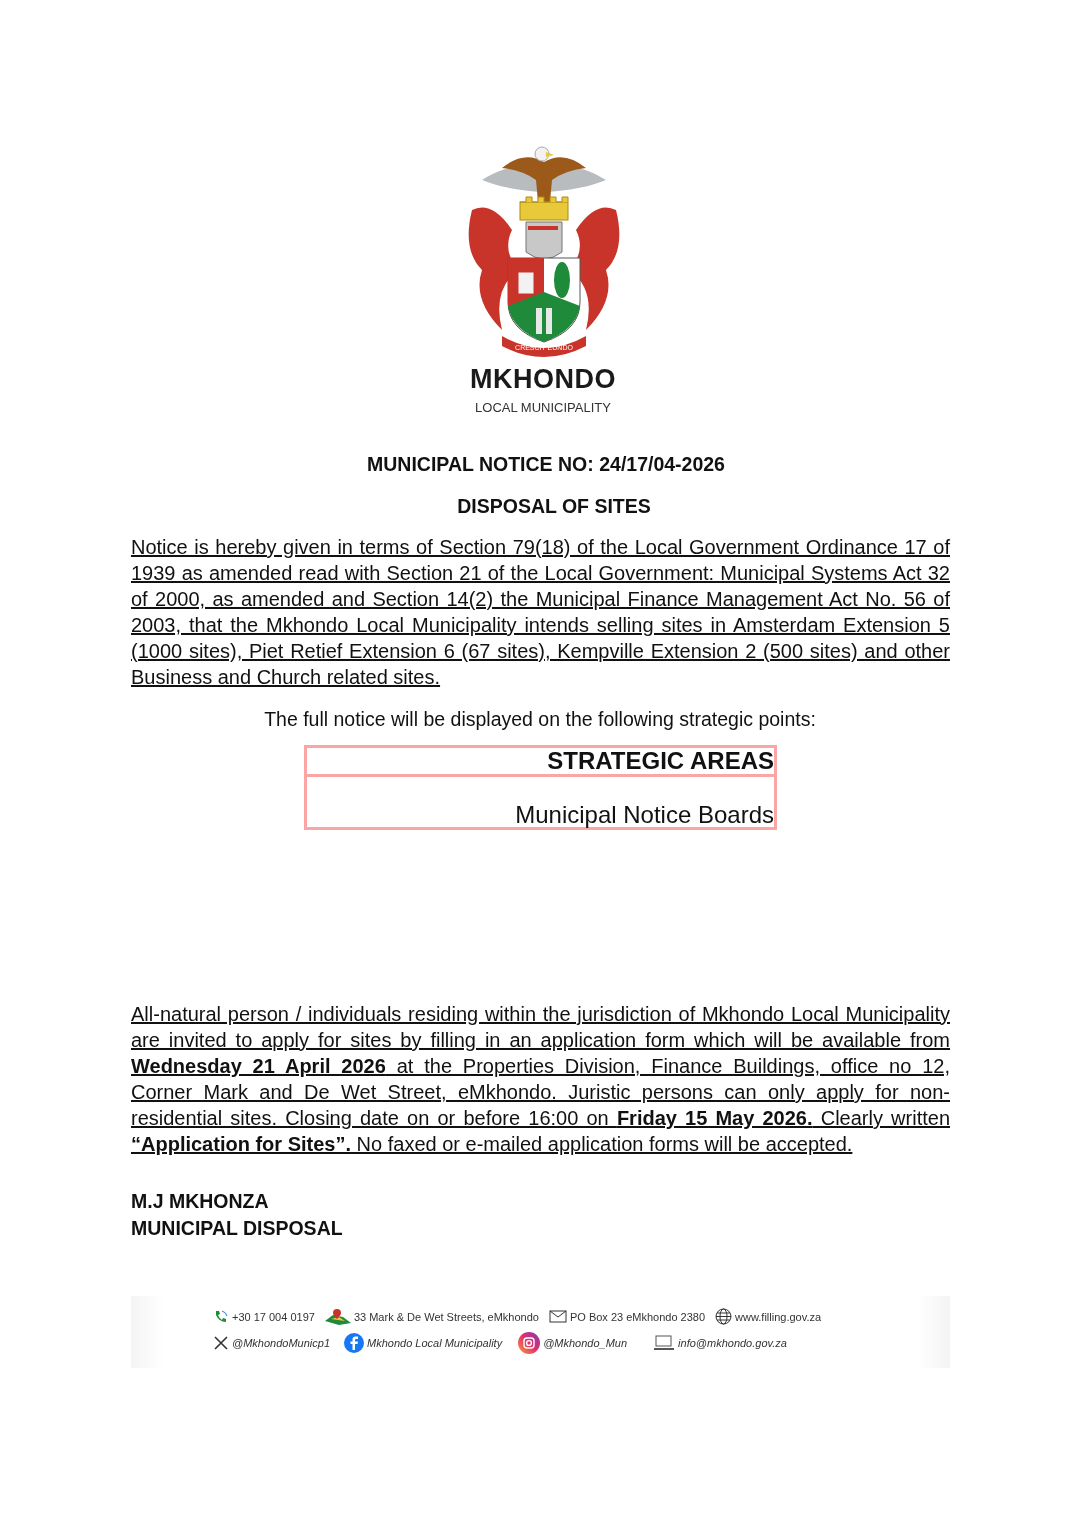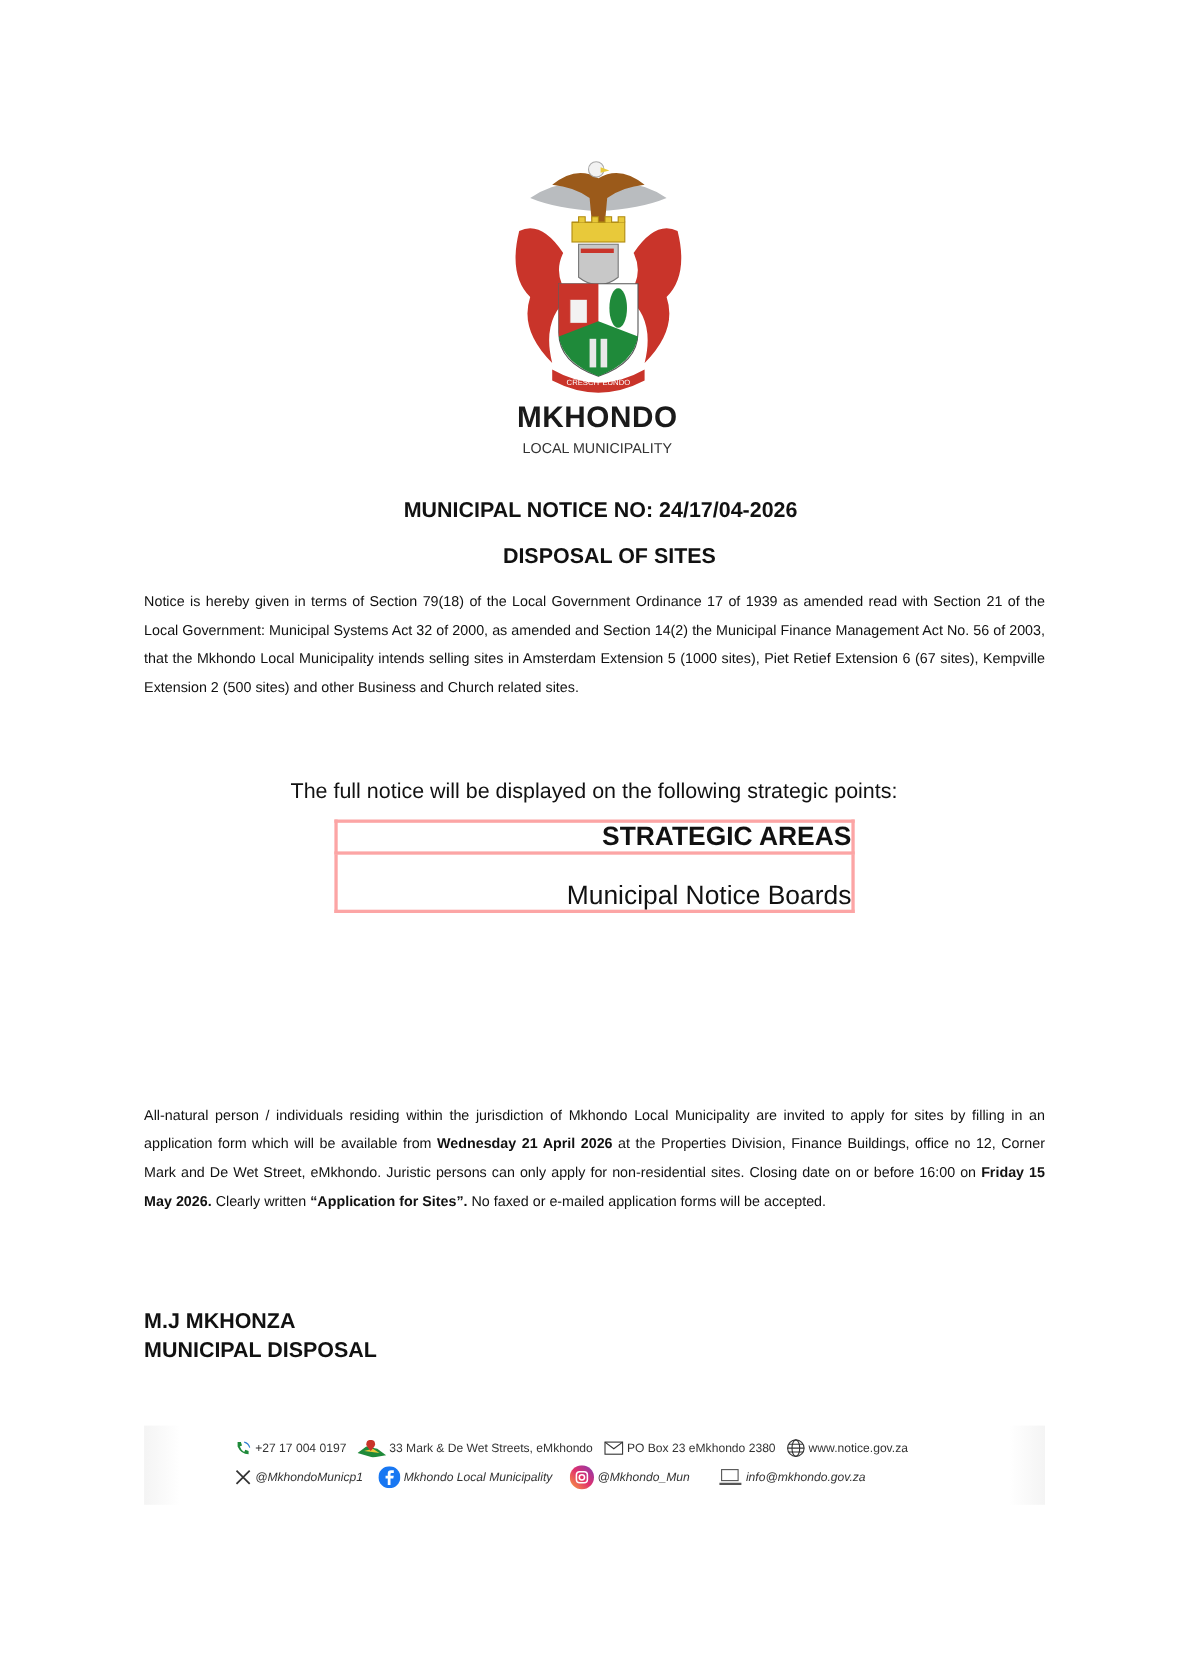--- a/index.html
+++ b/index.html
@@ -4,21 +4,21 @@
 <style>
   html, body { margin: 0; padding: 0; background: #ffffff; }
   body { width: 1080px; height: 1527px; position: relative; overflow: hidden; color: #111; font-family: "Liberation Sans", sans-serif; }
   .logo { position: absolute; left: 462px; top: 140px; width: 164px; height: 218px; }
   .brand { position: absolute; left: 0; width: 1080px; text-align: center; }
   .brand-name { top: 364px; font-size: 27px; font-weight: bold; letter-spacing: 0.5px; color: #1a1a1a; left: 3px; }
   .brand-sub { top: 400px; font-size: 13px; color: #333; left: 3px; }
   .heading { position: absolute; left: 14px; width: 1080px; text-align: center; font-weight: bold; font-size: 19.5px; }
   .h1 { top: 453px; left: 6px; }
   .h2 { top: 495px; }
-  .para { position: absolute; left: 131px; width: 819px; font-size: 13px; line-height: 26px; text-align: justify; text-align-last: left; }
+  .para { position: absolute; left: 131px; width: 819px; font-size: 20px; line-height: 26px; text-align: justify; text-align-last: left; text-decoration: underline; }
   .p1 { top: 534px; }
   .p2 { top: 1001px; }
   .intro { position: absolute; left: 0; width: 1080px; text-align: center; top: 708px; font-size: 19.5px; }
   table.areas { position: absolute; left: 304px; top: 745px; width: 473px; border-collapse: collapse; }
   table.areas td, table.areas th { border: 3px solid #fca5a5; text-align: right; padding: 0; font-size: 24px; }
   table.areas th { height: 26px; font-weight: bold; line-height: 26px; }
   table.areas td { height: 50px; vertical-align: bottom; line-height: 24px; }
   .sign { position: absolute; left: 131px; font-weight: bold; font-size: 19.5px; text-align: center; }
   .s1 { top: 1190px; }
   .s2 { top: 1217px; }
@@ -87,21 +87,21 @@
 <div class="sign s1">M.J MKHONZA</div>
 <div class="sign s2">MUNICIPAL DISPOSAL</div>
 
 <div class="footer">
   <div class="frow frow1">
     <span class="fi">
       <svg width="16" height="16" viewBox="0 0 16 16">
           <path d="M3 2 L6 2 L7 5 L5 6 Q6 9 9 11 L10 9 L13 10 L13 13 Q6 13 3 6Z" fill="#1f8a3a"></path>
           <path d="M9 2 Q13 3 14 7" stroke="#2a7bd0" fill="none"></path>
         </svg>
-      <span>+27 17 004 0197</span>
+      <span>+30 17 004 0197</span>
     </span>
     <span class="fi">
       <svg width="26" height="16" viewBox="0 0 26 16">
           <path d="M0 12 L8 6 L18 8 L26 14 L14 16Z" fill="#1f8a3a"></path>
           <path d="M6 10 L14 8 L20 12Z" fill="#e8c93a"></path>
           <path d="M12 0 Q16 0 16 4 Q16 6 12 10 Q8 6 8 4 Q8 0 12 0Z" fill="#c9342a"></path>
         </svg>
       <span>33 Mark &amp; De Wet Streets, eMkhondo</span>
     </span>
     <span class="fi">
@@ -112,21 +112,21 @@
       <span>PO Box 23 eMkhondo 2380</span>
     </span>
     <span class="fi">
       <svg width="17" height="17" viewBox="0 0 17 17">
           <circle cx="8.5" cy="8.5" r="7.5" fill="none" stroke="#333"></circle>
           <ellipse cx="8.5" cy="8.5" rx="3.5" ry="7.5" fill="none" stroke="#333"></ellipse>
           <line x1="1" y1="8.5" x2="16" y2="8.5" stroke="#333"></line>
           <line x1="2" y1="5" x2="15" y2="5" stroke="#333"></line>
           <line x1="2" y1="12" x2="15" y2="12" stroke="#333"></line>
         </svg>
-      <span>www.notice.gov.za</span>
+      <span>www.filling.gov.za</span>
     </span>
   </div>
   <div class="frow frow2">
     <span class="fi">
       <svg width="16" height="16" viewBox="0 0 16 16">
           <path d="M2 2 L14 14 M14 2 L2 14" stroke="#333" stroke-width="1.6"></path>
         </svg>
       <span>@MkhondoMunicp1</span>
     </span>
     <span class="fi" style="margin-left:4px">

